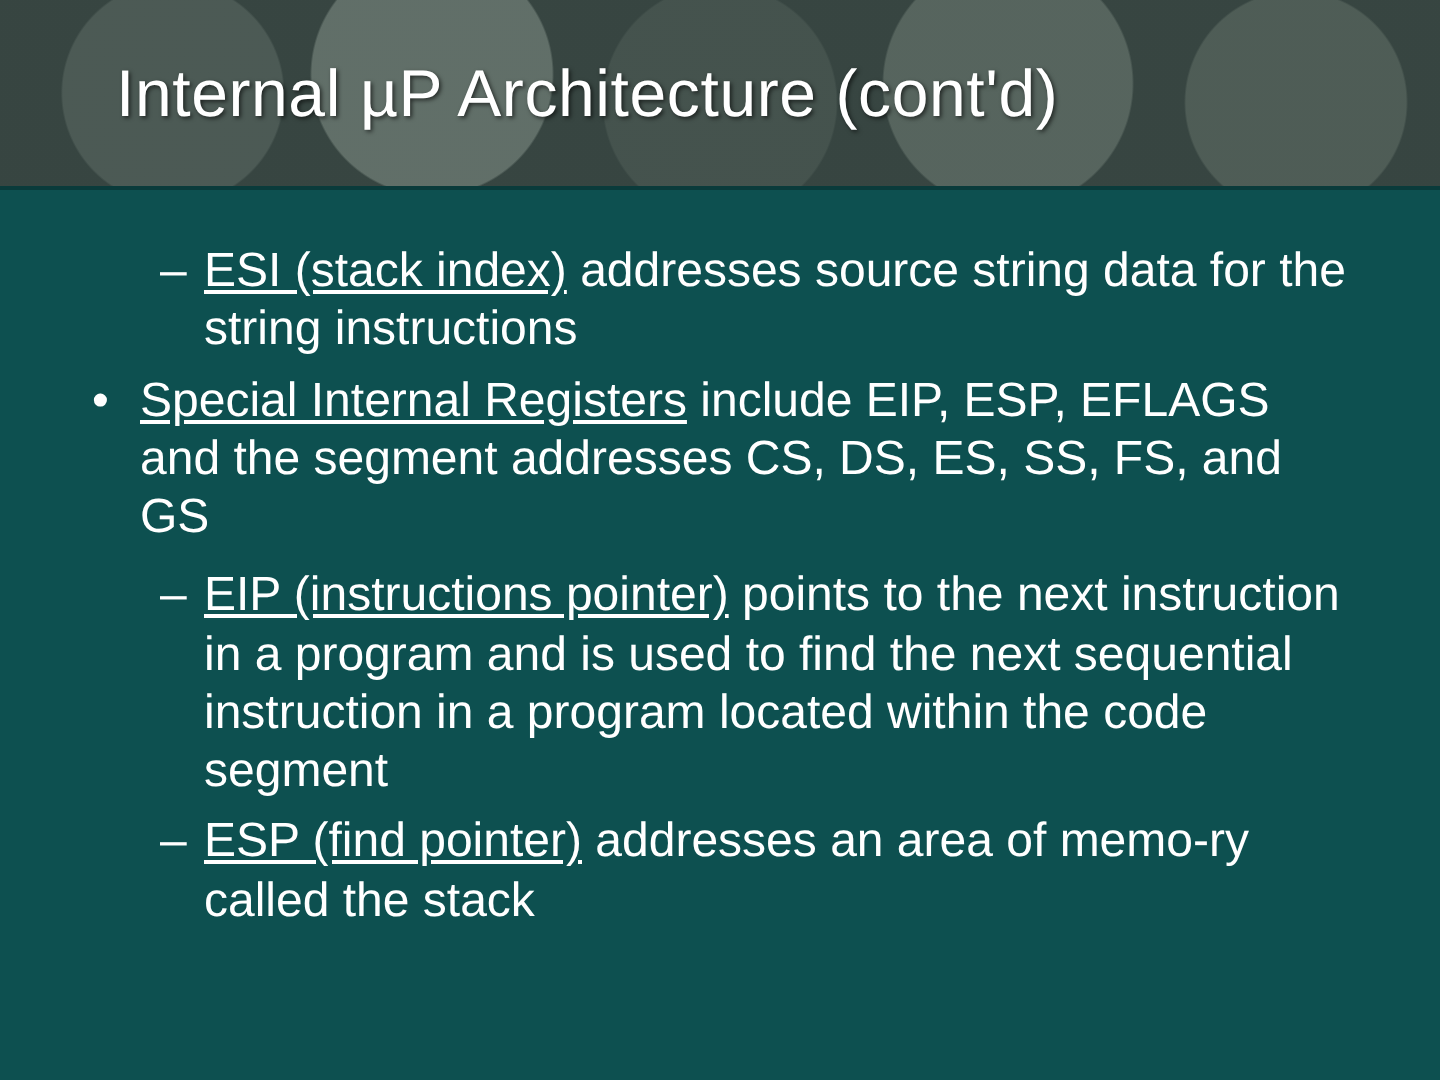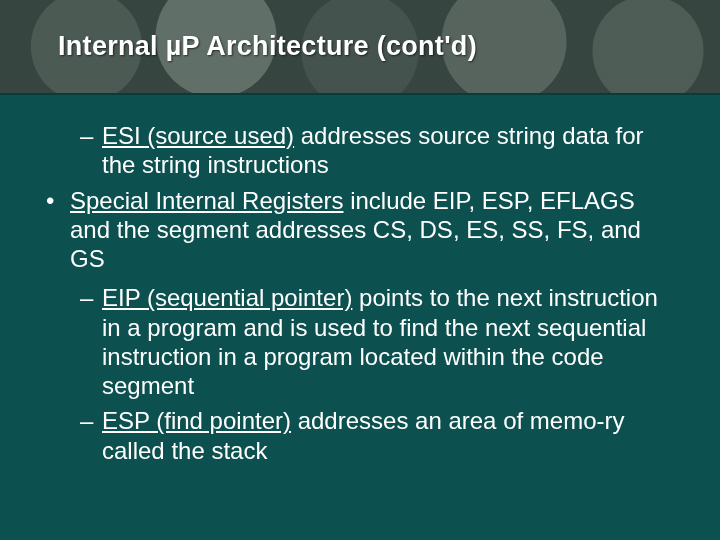--- a/index.html
+++ b/index.html
@@ -24,22 +24,22 @@
       radial-gradient(circle at 50% 55%, #5f5f57 0 58px, transparent 59px),
       radial-gradient(circle at 70% 45%, #7a7a70 0 62px, transparent 63px),
       radial-gradient(circle at 90% 55%, #6e6e64 0 55px, transparent 56px),
       #4a4a44;
     display: flex;
     align-items: center;
     padding-left: 58px;
     border-bottom: 2px solid #0a3b3b;
   }
   .title-text {
-    font-weight: 700;
-    font-size: 27px;
+    font-weight: 400;
+    font-size: 33px;
     color: #ffffff;
     text-shadow: 1px 1px 2px rgba(0,0,0,0.6);
     letter-spacing: 0.3px;
   }
   .content {
     padding: 22px 44px 0 44px;
     font-size: 24px;
     line-height: 1.22;
   }
   .lvl1 {
@@ -72,35 +72,35 @@
 
   <div class="title-band">
     <div class="title-text">Internal µP Architecture (cont'd)</div>
   </div>
 
   <div class="content">
 
     <div class="lvl2">
       <div class="marker">–</div>
       <div class="txt">
-        <span class="u">ESI (source used)</span><span> addresses source string data for the string instructions</span>
+        <span class="u">ESI (stack index)</span><span> addresses source string data for the string instructions</span>
       </div>
     </div>
 
     <div class="lvl1">
       <div class="marker">•</div>
       <div class="txt">
         <span class="u">Special Internal Registers</span><span> include EIP, ESP, EFLAGS and the segment addresses CS, DS, ES, SS, FS, and GS</span>
       </div>
     </div>
 
     <div class="lvl2">
       <div class="marker">–</div>
       <div class="txt">
-        <span class="u">EIP (sequential pointer)</span><span> points to the next instruction in a program and is used to find the next sequential instruction in a program located within the code segment</span>
+        <span class="u">EIP (instructions pointer)</span><span> points to the next instruction in a program and is used to find the next sequential instruction in a program located within the code segment</span>
       </div>
     </div>
 
     <div class="lvl2">
       <div class="marker">–</div>
       <div class="txt">
         <span class="u">ESP (find pointer)</span><span> addresses an area of memo-ry called the stack</span>
       </div>
     </div>
 

